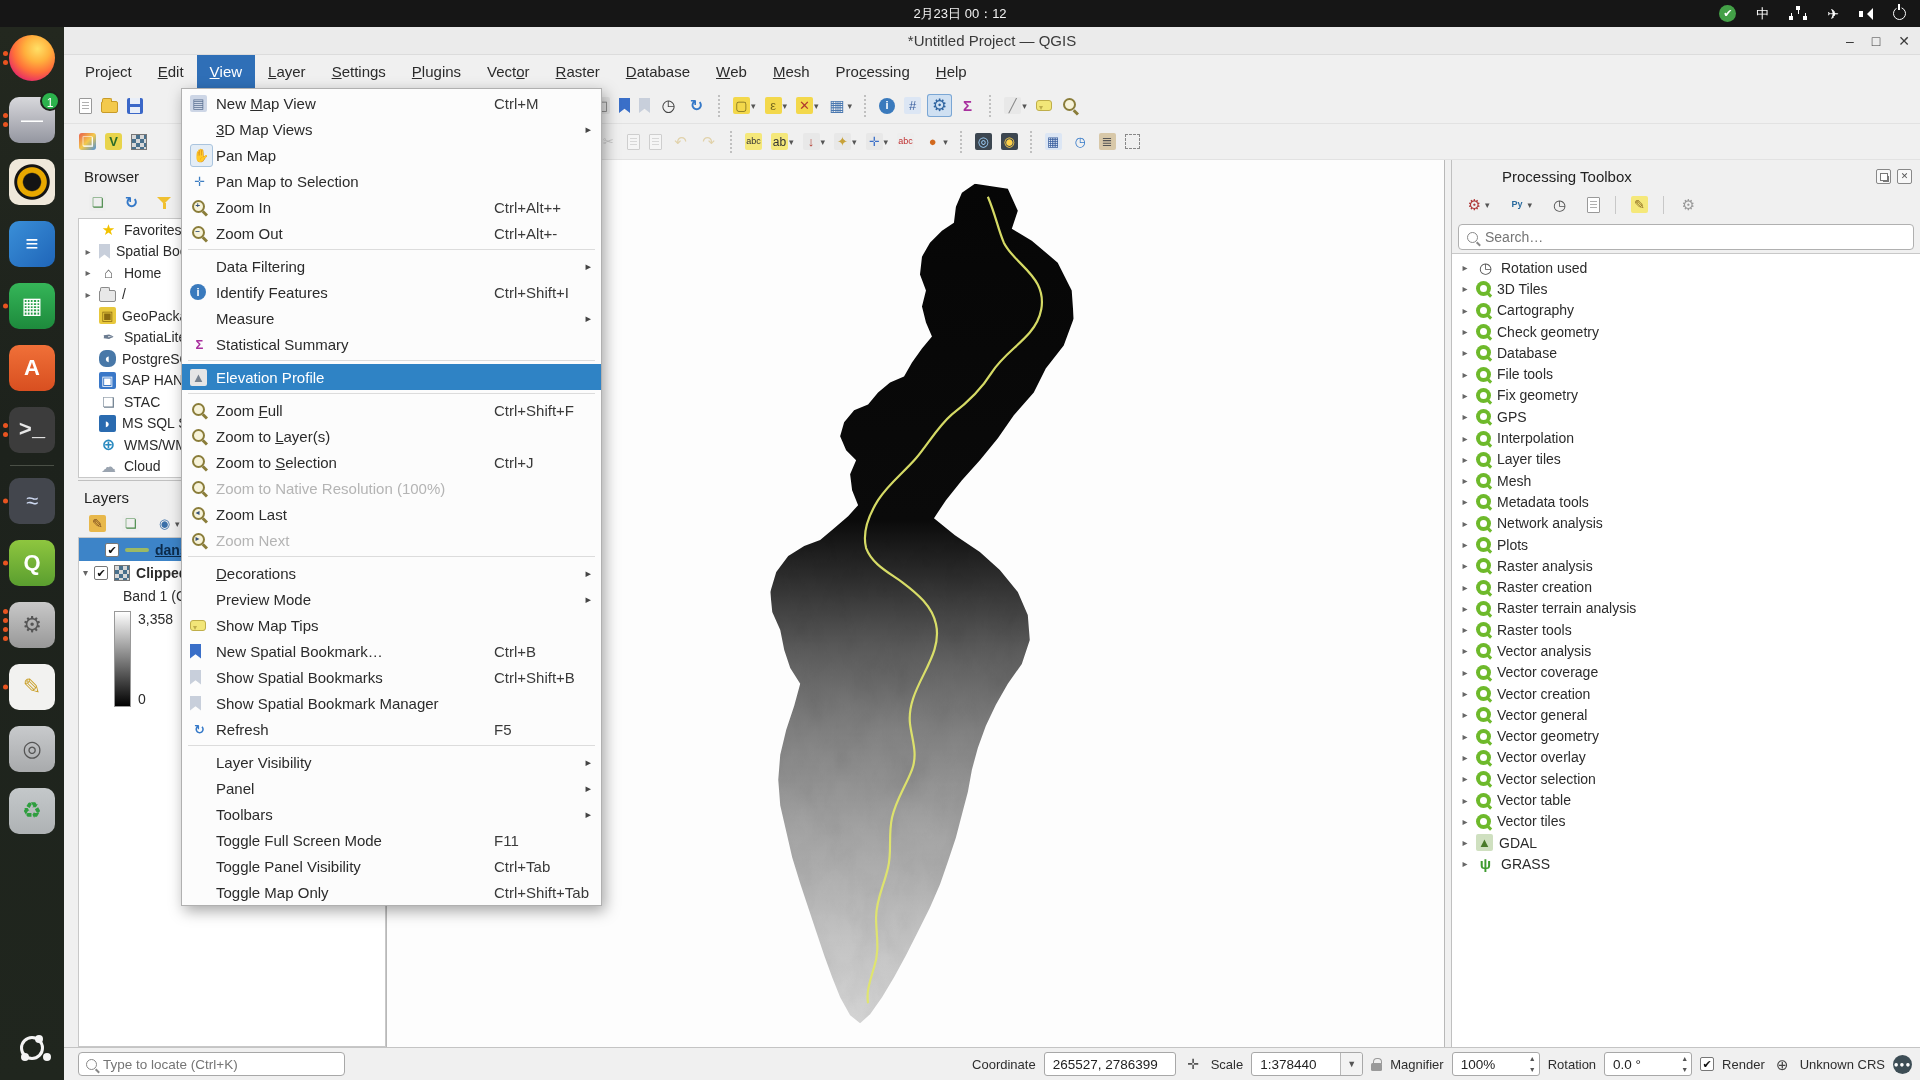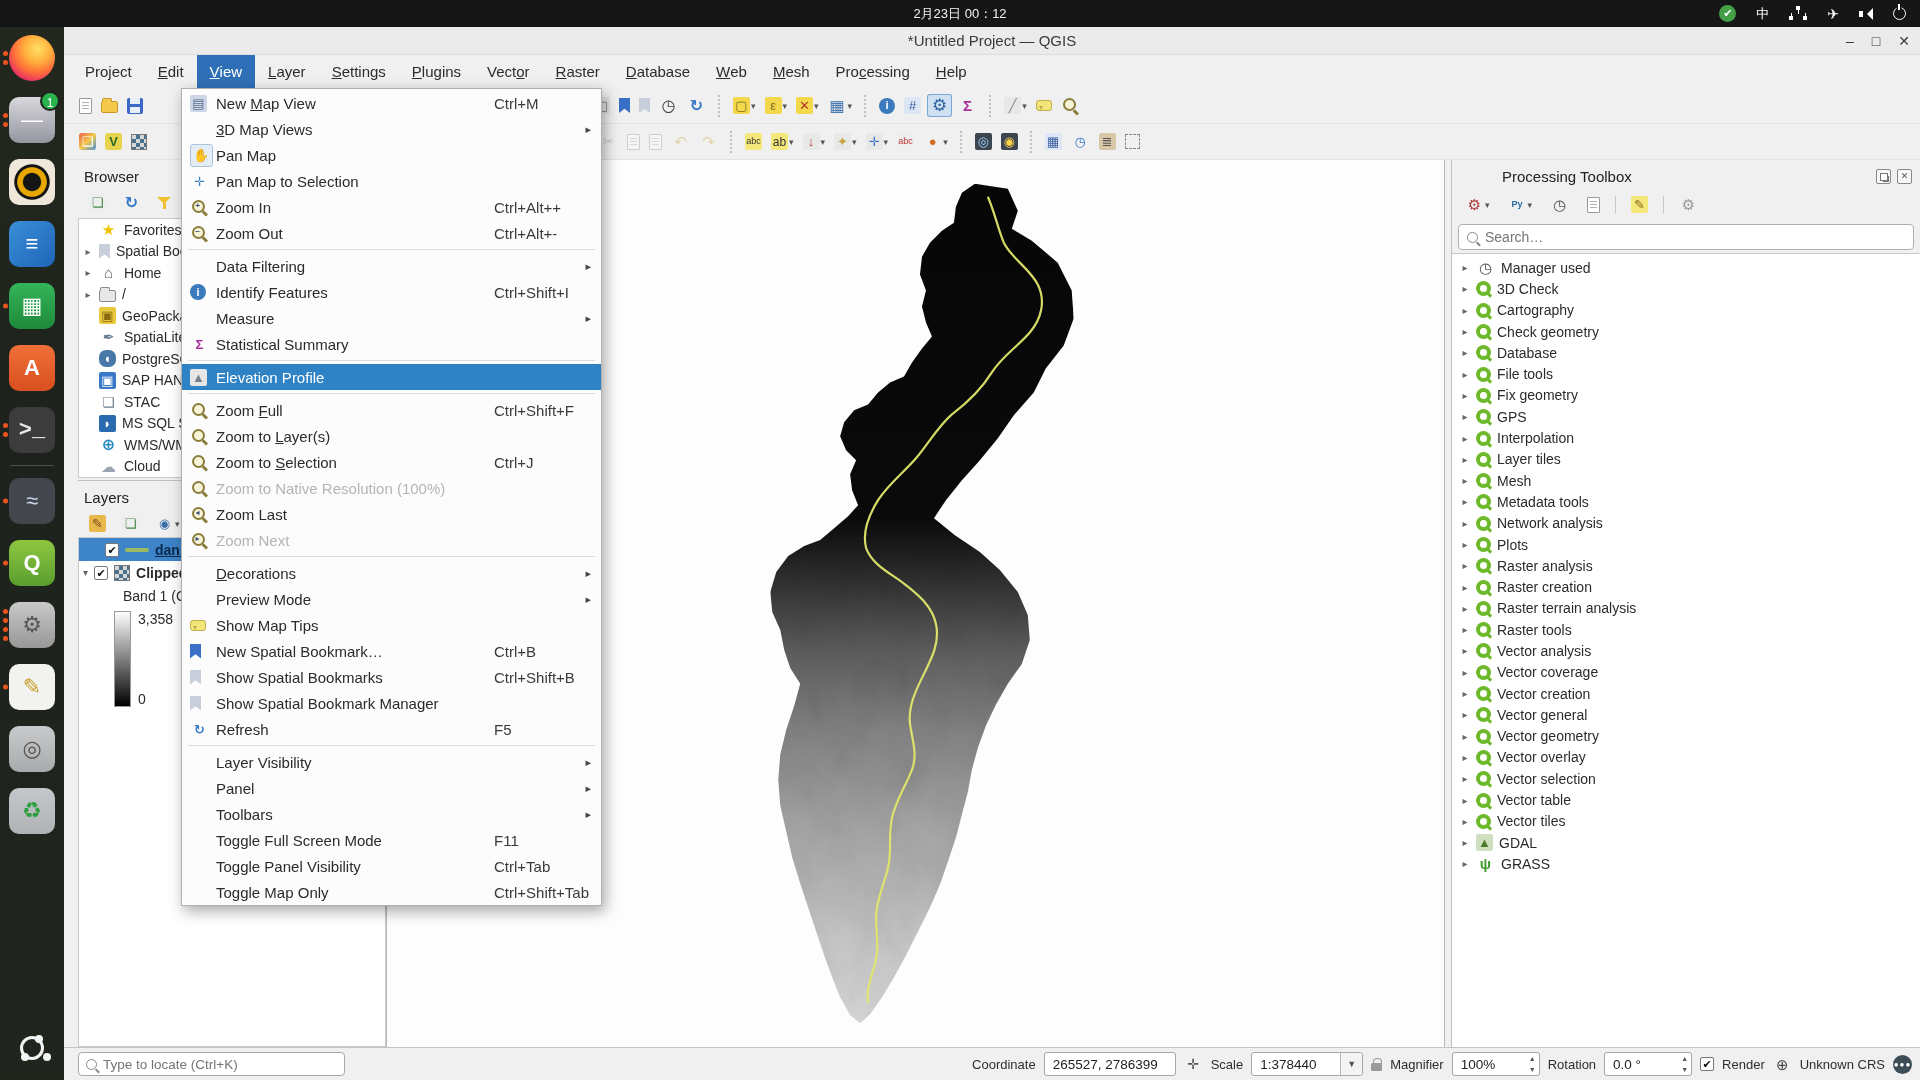--- a/index.html
+++ b/index.html
@@ -615,26 +615,26 @@
           </span>
         </div>
       <div id="proc-search">
         <span class="ic-search"></span>
         <input placeholder="Search…" style="">
       </div>
       <div id="proc-tree">
           <div class="trow">
             <span class="arr">▸</span>
             <span class="ic" style="color: rgb(85, 85, 85); font-size: 15px;">◷</span>
-            <span>Manager used</span>
-          </div>
-          <div class="trow">
-            <span class="arr">▸</span>
-            <span class="ic ic-q"></span>
-            <span>3D Check</span>
+            <span>Rotation used</span>
+          </div>
+          <div class="trow">
+            <span class="arr">▸</span>
+            <span class="ic ic-q"></span>
+            <span>3D Tiles</span>
           </div>
           <div class="trow">
             <span class="arr">▸</span>
             <span class="ic ic-q"></span>
             <span>Cartography</span>
           </div>
           <div class="trow">
             <span class="arr">▸</span>
             <span class="ic ic-q"></span>
             <span>Check geometry</span>

